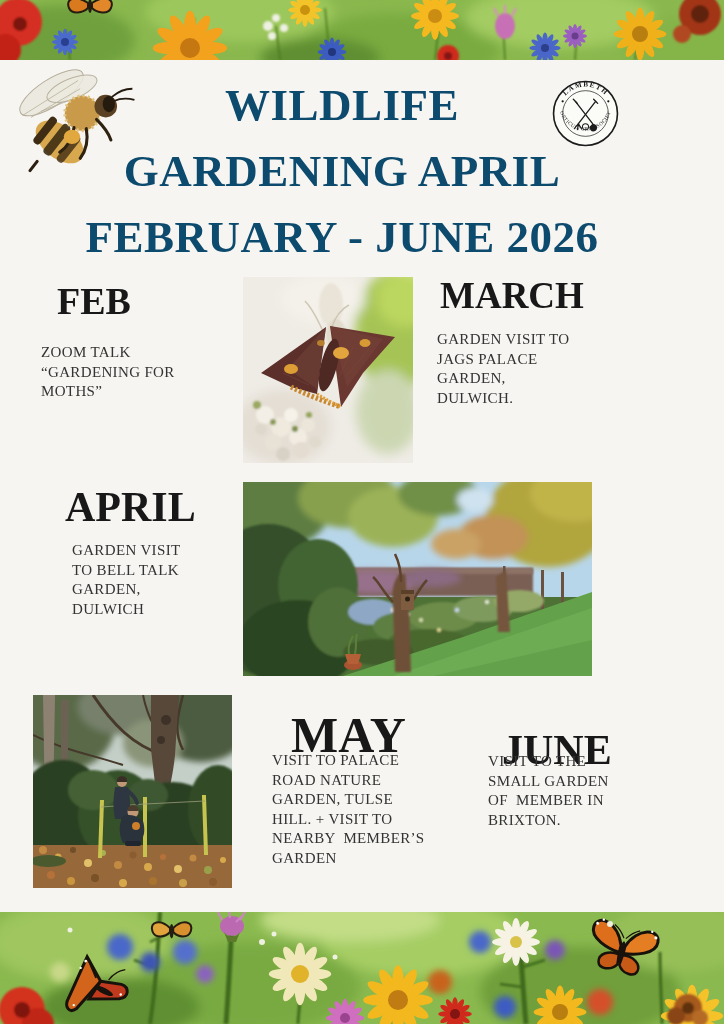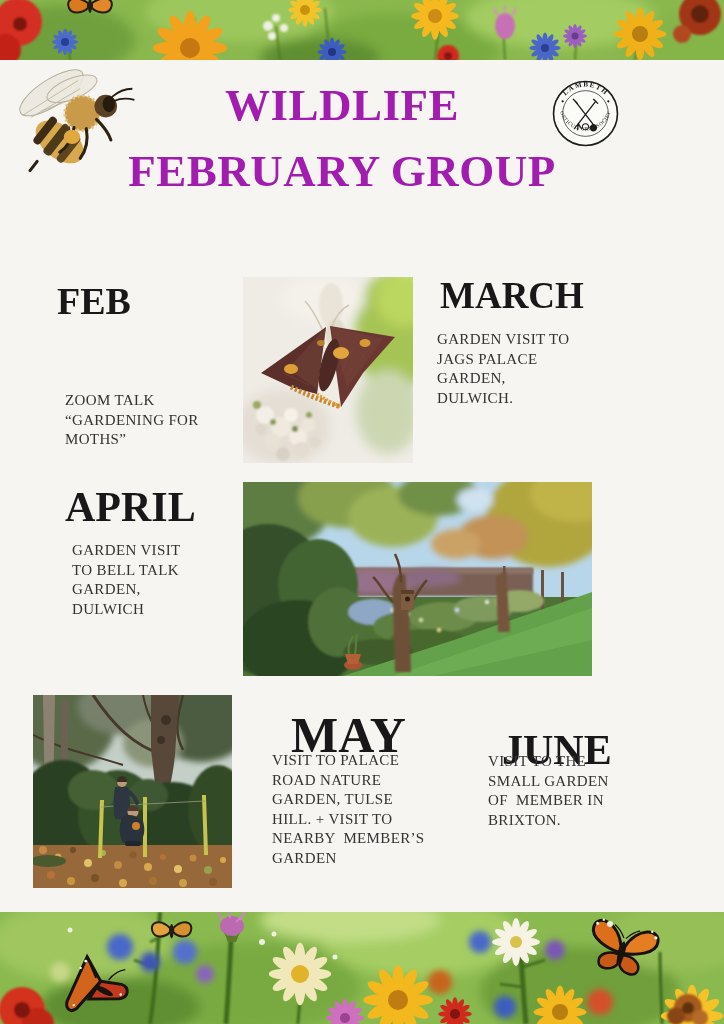--- a/index.html
+++ b/index.html
@@ -7,34 +7,34 @@
     position:relative;width:724px;height:1024px;margin:0 auto;
     background:#f6f5f2;overflow:hidden;
     font-family:"Liberation Serif","DejaVu Serif",serif;color:#1c1c1c;
   }
   .banner{position:absolute;left:0;width:724px;display:block;}
   .banner-top{top:0;height:60px;}
   .banner-bottom{top:912px;height:112px;}
   .bee{position:absolute;left:6px;top:58px;width:134px;height:128px;}
   .title{
     position:absolute;left:0;top:72px;width:684px;text-align:center;
-    font-weight:bold;font-size:45px;line-height:66px;letter-spacing:.5px;color:#a21caf;
+    font-weight:bold;font-size:45px;line-height:66px;letter-spacing:.5px;color:#0c4a6e;
   }
   .logo{position:absolute;left:551px;top:79px;width:69px;height:69px;}
   .month{position:absolute;font-weight:bold;color:#181818;line-height:1;text-align:center;}
   .month-feb{left:57px;top:282px;font-size:38px;}
   .month-march{left:440px;top:277px;font-size:37px;}
   .month-april{left:65px;top:486px;font-size:42px;}
   .month-may{left:291px;top:710px;font-size:50px;}
   .month-june{left:502px;top:706px;font-size:42px;margin-top:23px;}
   .details{
     position:absolute;font-size:15px;line-height:19.5px;letter-spacing:.35px;
     color:#333;white-space:pre-wrap;
   }
-  .details-feb{left:65px;top:343px;width:175px;margin-top:48px;}
+  .details-feb{left:41px;top:343px;width:175px;}
   .details-march{left:437px;top:330px;width:185px;}
   .details-april{left:72px;top:541px;width:185px;}
   .details-may{left:272px;top:751px;width:205px;}
   .details-june{left:488px;top:752px;width:195px;}
   .photo{position:absolute;display:block;}
   .photo-moth{left:243px;top:277px;width:170px;height:186px;}
   .photo-garden{left:243px;top:482px;width:349px;height:194px;}
   .photo-woodland{left:33px;top:695px;width:199px;height:193px;}
 </style>
 </head>
@@ -187,21 +187,22 @@
     <circle cx="74" cy="54" r="17" fill="none" stroke="#e2c380" stroke-width="3" stroke-dasharray="2 3"></circle>
     <circle cx="97" cy="47" r="11" fill="#5a4124"></circle>
     <ellipse cx="100" cy="45" rx="6" ry="8" fill="#241a0e"></ellipse>
     <path d="M103,38 C110,32 116,30 123,30 M105,42 C112,39 118,39 125,41" stroke="#241a0e" stroke-width="1.8" fill="none"></path>
     <path d="M66,68 C64,80 58,88 52,92 M78,69 C80,80 78,90 72,98 M88,60 C96,68 100,74 102,80" stroke="#2e2210" stroke-width="3" fill="none" stroke-linecap="round"></path>
     <ellipse cx="64" cy="77" rx="8" ry="7" fill="#e0a83e"></ellipse>
   </svg>
 
   <div class="title">
     <div>WILDLIFE</div>
-    <div>FEBRUARY GROUP</div>
+    <div>GARDENING APRIL</div>
+    <div>FEBRUARY - JUNE 2026</div>
   </div>
 
   <svg class="logo" viewBox="0 0 68 68">
     <circle cx="34" cy="34" r="31.5" fill="#fbfbf8" stroke="#1c1c1c" stroke-width="1.6"></circle>
     <circle cx="34" cy="34" r="22.5" fill="none" stroke="#1c1c1c" stroke-width=".7"></circle>
     <defs>
       <path id="arcTop" d="M7.5,34 A26.5,26.5 0 0 1 60.5,34"></path>
       <path id="arcBot" d="M8.6,31 A26.2,26.2 0 0 0 59.4,31"></path>
     </defs>
     <text font-size="7" font-weight="bold" letter-spacing="1.3" fill="#161616" font-family="Liberation Serif, serif">

